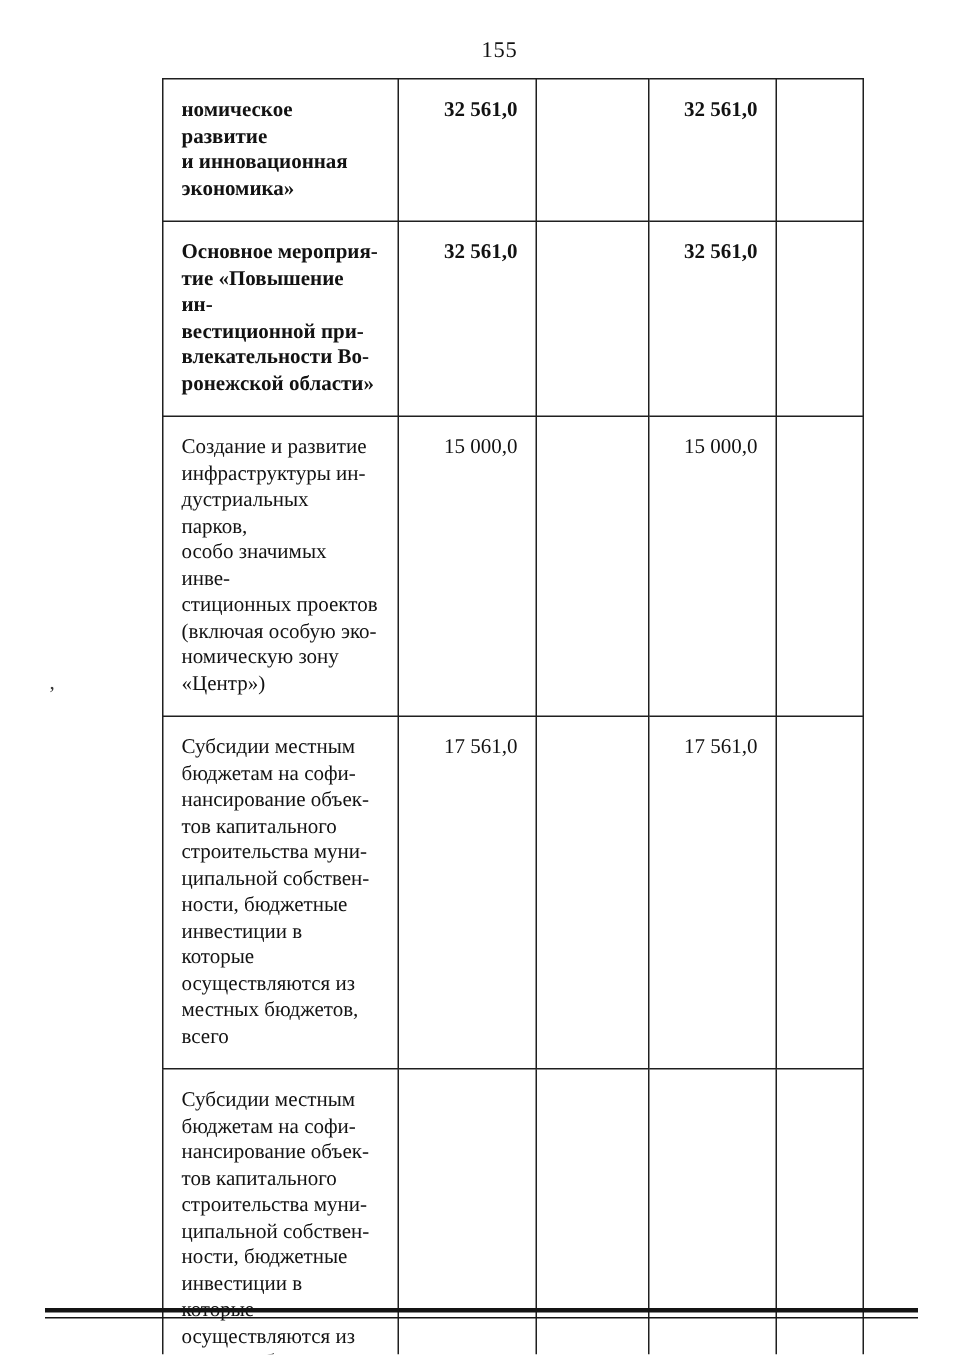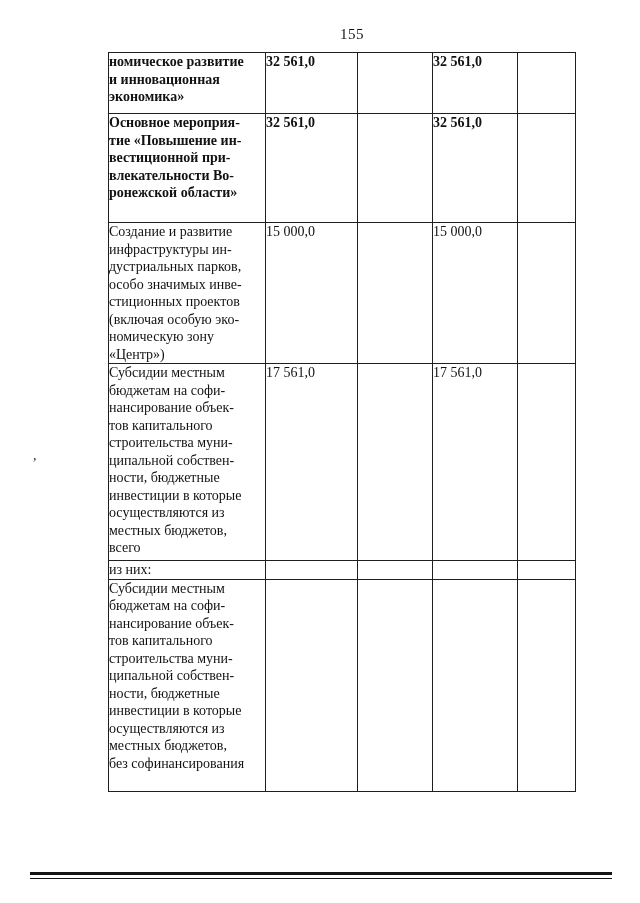--- a/index.html
+++ b/index.html
@@ -8,48 +8,48 @@
     width: 640px;
     height: 903px;
     background: #ffffff;
     font-family: "Liberation Serif", serif;
     color: #121212;
     overflow: hidden;
   }
   .page-number {
     position: absolute;
     top: 26px;
-    left: 352px;
+    left: 333px;
     transform: translateX(-50%);
     font-size: 15px;
     letter-spacing: 0.5px;
   }
   table.doc-table {
     position: absolute;
     left: 108px;
     top: 52px;
     width: 467px;
     border-collapse: collapse;
     table-layout: fixed;
     font-size: 14px;
     line-height: 17.5px;
   }
   table.doc-table td {
     border: 1px solid #1f1f1f;
-    padding: 0;
+    padding: 12px;
     vertical-align: top;
     overflow: hidden;
   }
   td.txt {
     padding: 1px 2px 2px 3px;
     white-space: pre-line;
   }
   td.num {
     vertical-align: bottom;
-    text-align: left;
+    text-align: right;
     padding: 0 4px 2px 0;
     white-space: nowrap;
   }
   .bold { font-weight: bold; }
   .artifact {
     position: absolute;
     left: 33px;
     top: 448px;
     font-size: 14px;
     color: #333;
@@ -139,27 +139,20 @@
 инвестиции в которые
 осуществляются из
 местных бюджетов,
 всего</td>
       <td class="num">17 561,0</td>
       <td class="num"></td>
       <td class="num">17 561,0</td>
       <td class="num"></td>
     </tr>
 
-    <tr style="height:18px">
-      <td class="txt">из них:</td>
-      <td class="num"></td>
-      <td class="num"></td>
-      <td class="num"></td>
-      <td class="num"></td>
-    </tr>
 
     <tr style="height:212px">
       <td class="txt">Субсидии местным
 бюджетам на софи-
 нансирование объек-
 тов капитального
 строительства муни-
 ципальной собствен-
 ности, бюджетные
 инвестиции в которые

